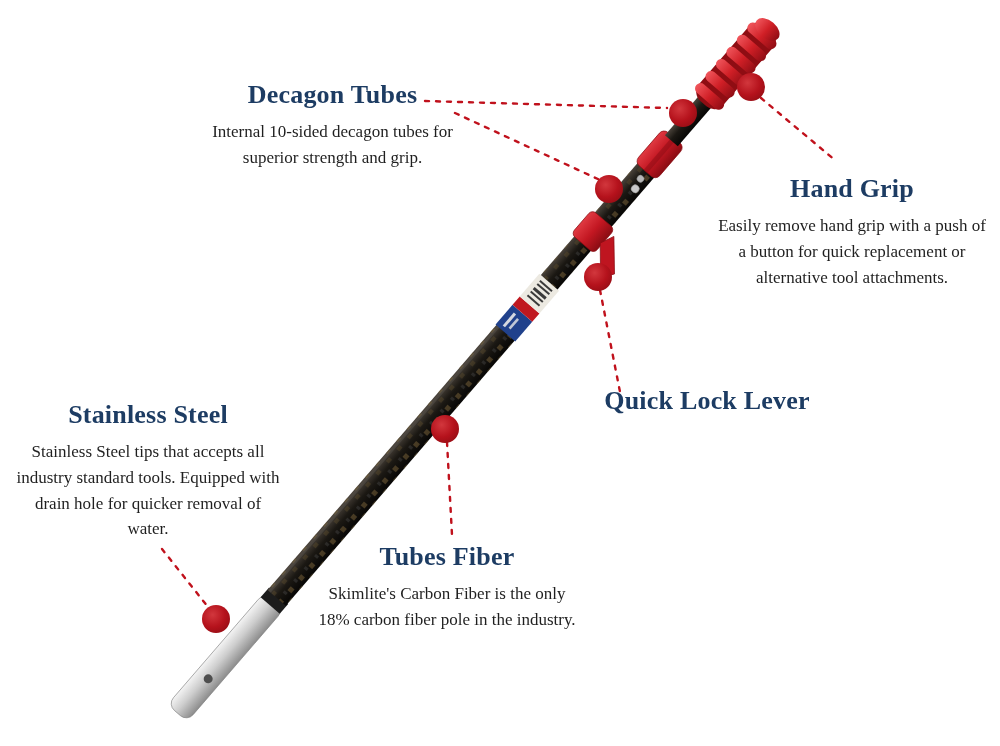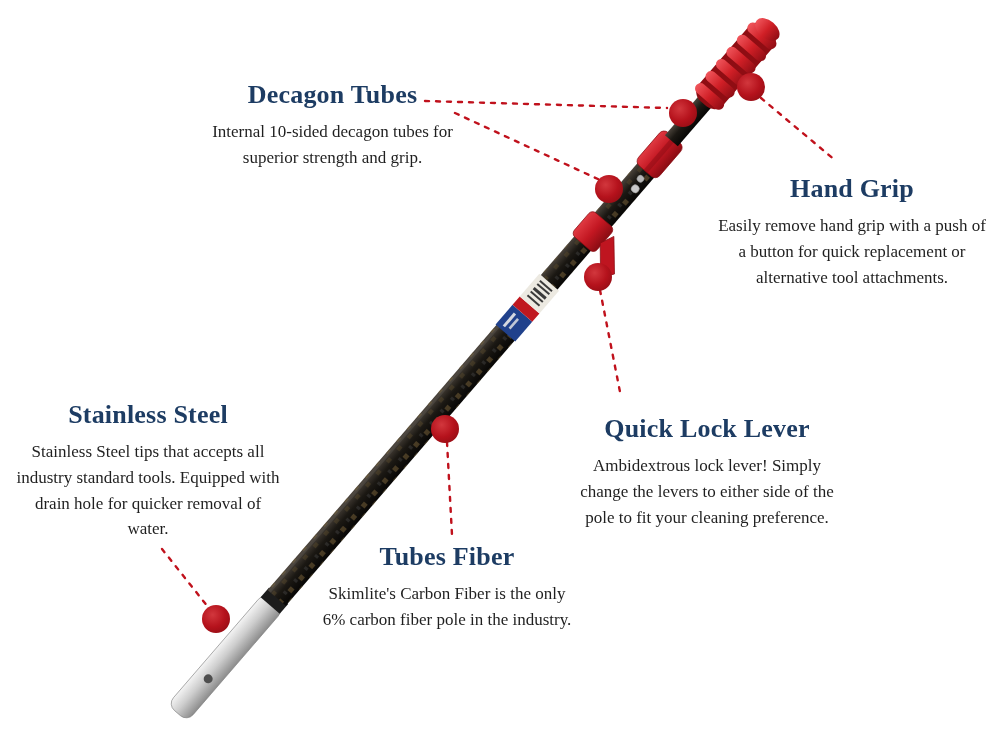--- a/index.html
+++ b/index.html
@@ -20,21 +20,21 @@
     color:var(--title-color,#1d3c63);letter-spacing:.2px;
     font-family:"Liberation Serif","DejaVu Serif",serif;
   }
   .callout p{
     margin:9px 0 0;font-size:17px;line-height:1.52;
     color:var(--text-color,#1f1f1f);white-space:pre-line;font-family:Liberation Serif, serif;
   }
   #callout-decagon   {left:200px;top:80px; width:265px;}
   #callout-handgrip  {left:706px;top:174px;width:292px;}
   #callout-stainless {left:8px;  top:400px;width:280px;}
-  #callout-quicklock {left:560px;top:414px;width:294px;}
+  #callout-quicklock {left:560px;top:386px;width:294px;}
   #callout-carbon    {left:306px;top:542px;width:282px;}
   .dash{
     fill:none;stroke:var(--accent,#c0111c);
     stroke-width:2.4;stroke-dasharray:4 7;stroke-linecap:round;
   }
 </style>
 </head>
 <body style="--accent: #c0111c; --marker: #b5121c; --title-color: #1d3c63; --text-color: #1f1f1f; --background: #ffffff;">
 
 <div class="stage">
@@ -163,24 +163,21 @@
 
   <div class="callout" id="callout-handgrip">
     <h2>Hand Grip</h2>
     <p>Easily remove hand grip with a push of
 a button for quick replacement or
 alternative tool attachments.</p>
   </div>
 
   <div class="callout" id="callout-quicklock">
     <h2>Quick Lock Lever</h2>
-    <p>Ambidextrous lock lever! Simply
-change the levers to either side of the
-pole to fit your cleaning preference.</p>
   </div>
 
   <div class="callout" id="callout-carbon">
     <h2>Tubes Fiber</h2>
     <p>Skimlite's Carbon Fiber is the only
-6% carbon fiber pole in the industry.</p>
+18% carbon fiber pole in the industry.</p>
   </div>
 
 </div>
 
 </body></html>

